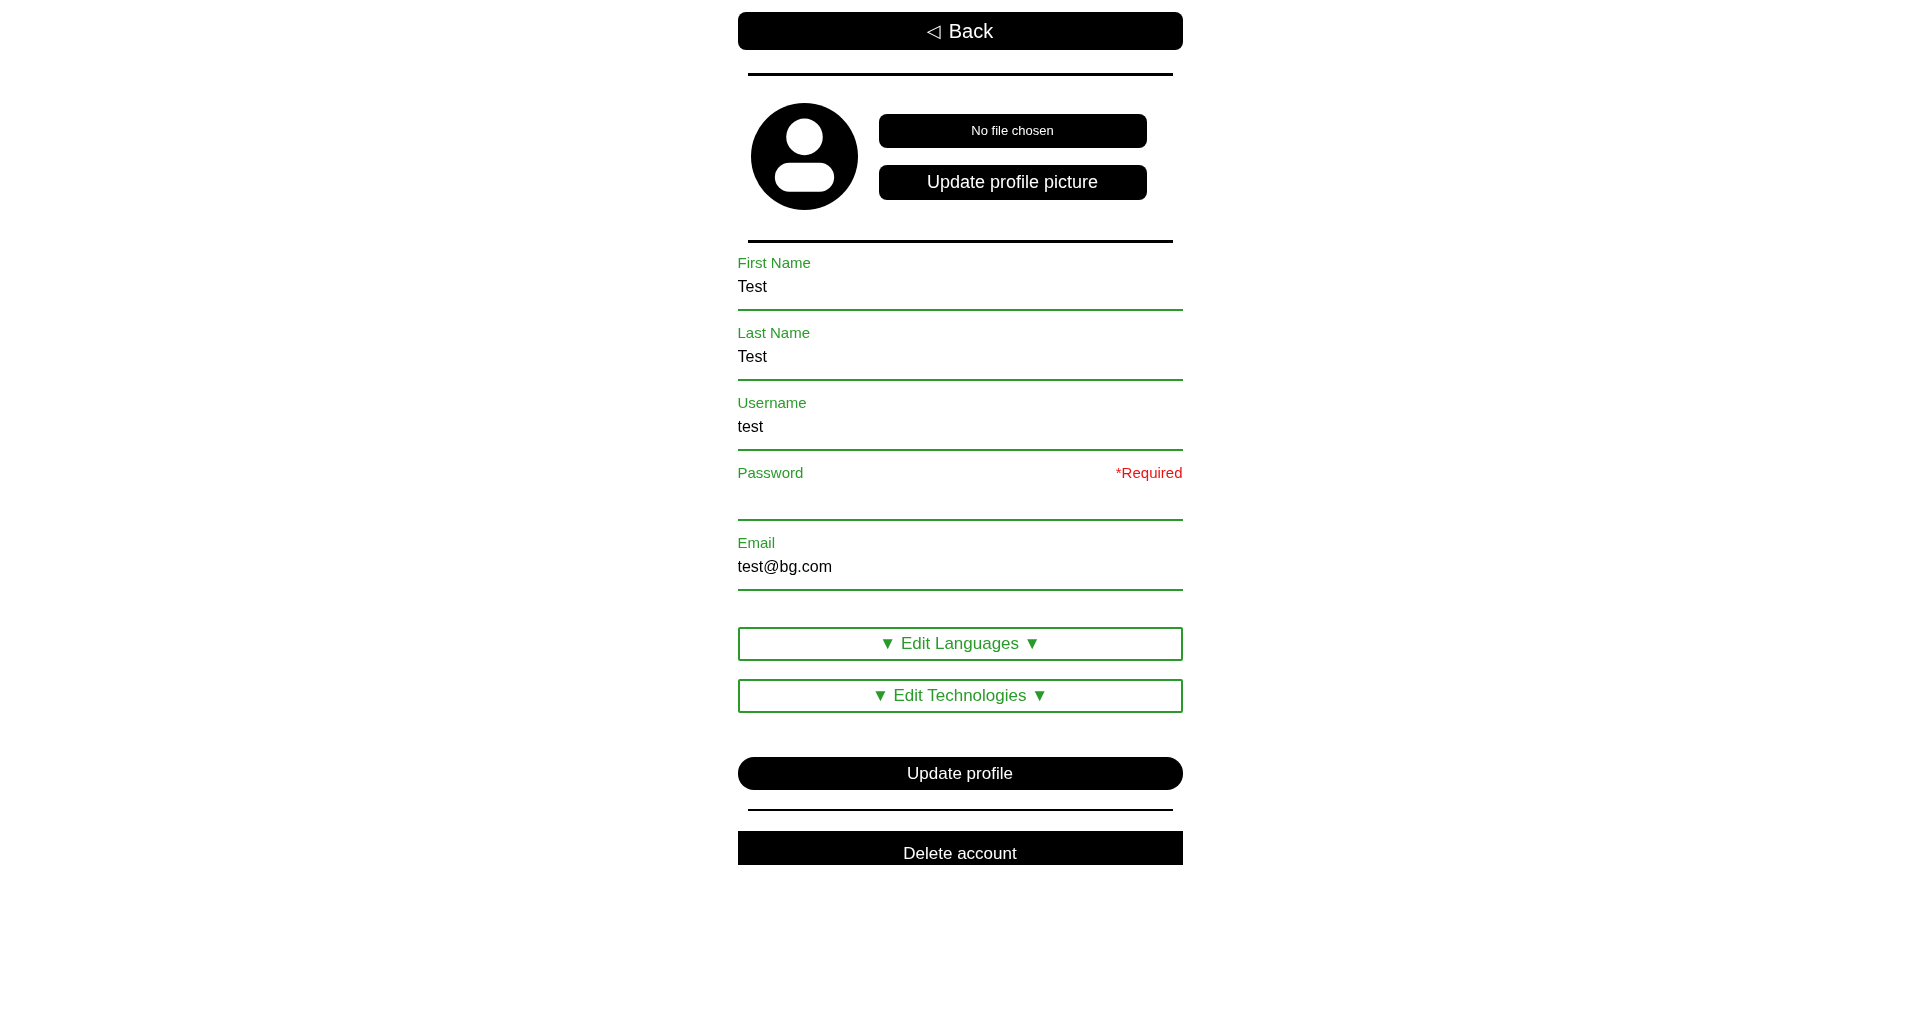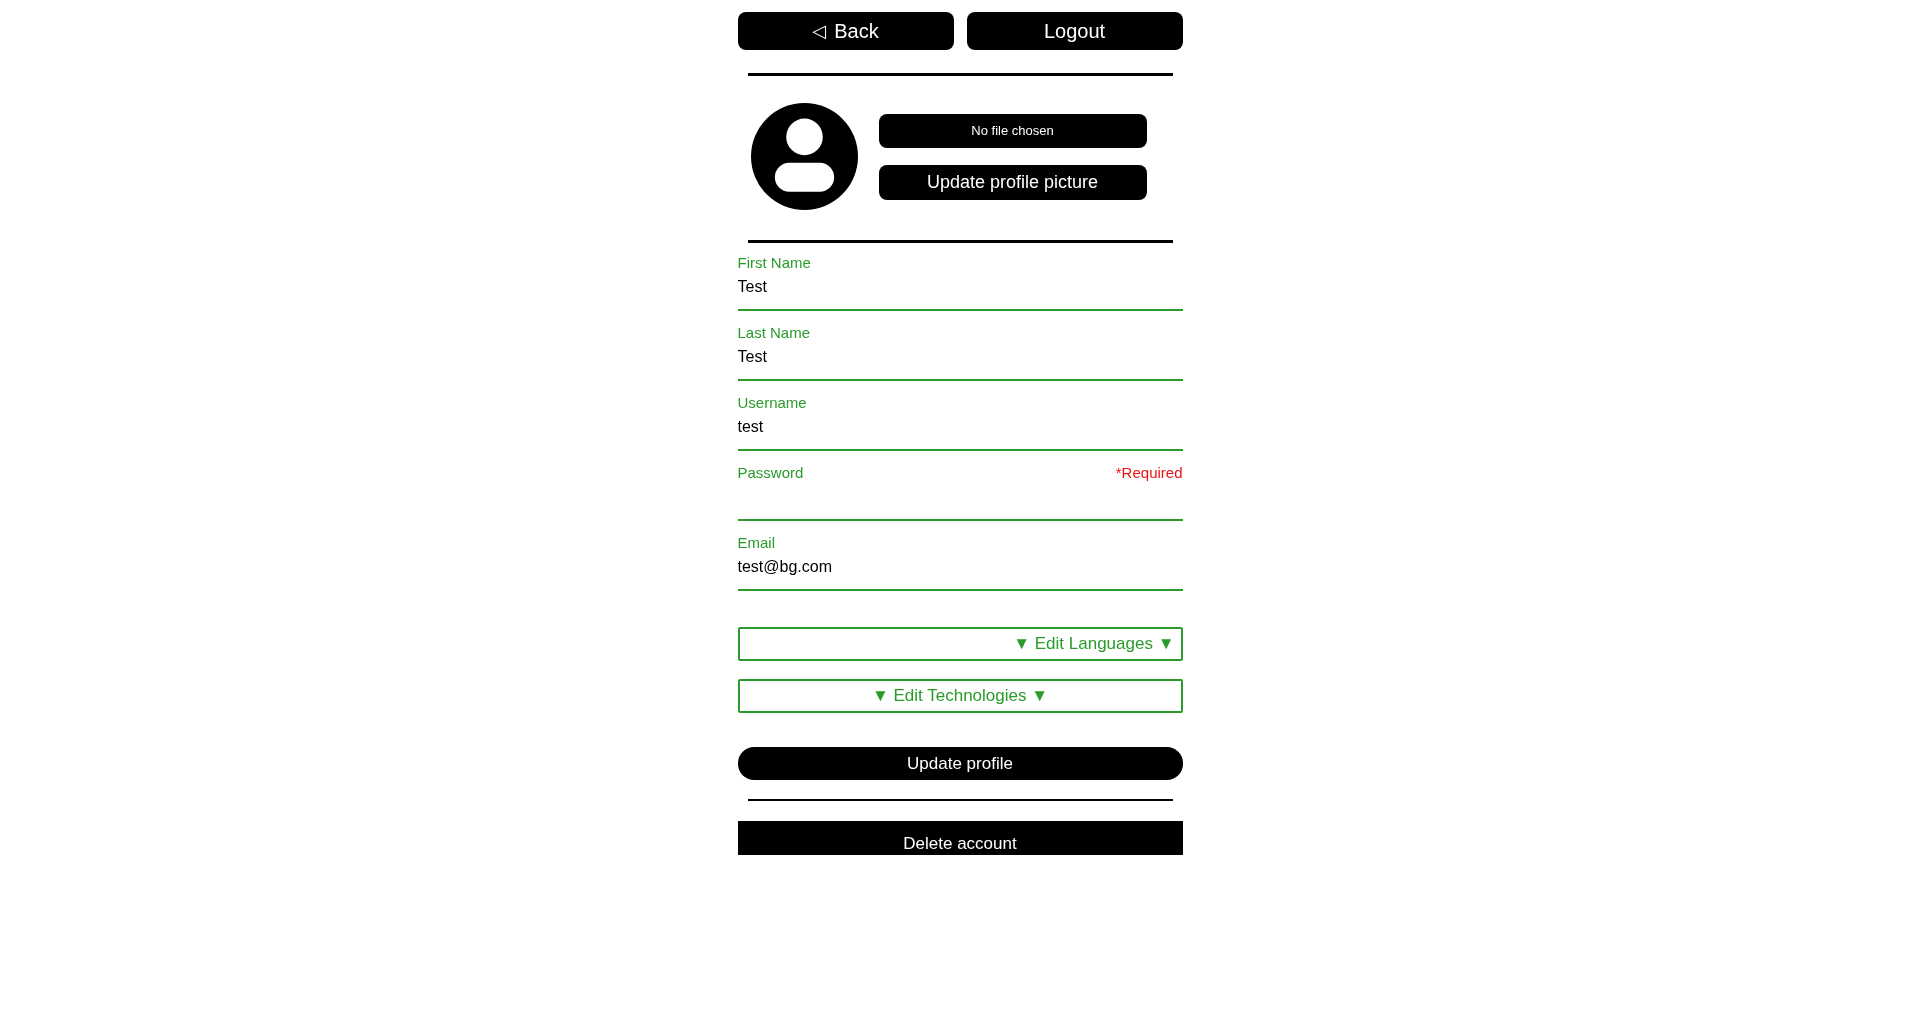--- a/index.html
+++ b/index.html
@@ -119,52 +119,49 @@
     width: 100%;
     background: #fff;
     border: 2px solid #2a9b2a;
     border-radius: 2px;
     color: #2a9b2a;
     font-family: "Liberation Sans", sans-serif;
     font-size: 17px;
     height: 34px;
     cursor: pointer;
   }
-  .edit-languages { margin-top: 36px; text-align: right; }
+  .edit-languages { margin-top: 36px; }
   .edit-technologies { margin-top: 18px; }
 
   .update-profile-btn {
     width: 100%;
     height: 33px;
     font-size: 17px;
     border-radius: 16px;
-    margin-top: 34px;
+    margin-top: 44px;
   }
   hr.divider3 { margin: 19px 10px 20px 10px; border-top-width: 2px; }
   .delete-account-btn {
     width: 100%;
     height: 34px;
     font-size: 17px;
     border-radius: 0;
     align-items: flex-end;
   }
 </style>
 </head>
 <body>
 
 <div class="page">
   <div class="container">
 
     <div class="topbar">
       <button class="btn-black">
         <span class="back-icon">◁</span>
         <span>Back</span>
-      </button>
-      <button class="btn-black">
-        <span>Logout</span>
       </button>
     </div>
 
     <hr class="divider">
 
     <div class="avatar-row">
       <svg class="avatar" viewBox="0 0 48 48" aria-hidden="true">
         <circle cx="24" cy="24" r="24" fill="#000"></circle>
         <circle cx="24" cy="15.2" r="8.2" fill="#fff"></circle>
         <rect x="10.7" y="26.8" width="26.6" height="13" rx="6.5" fill="#fff"></rect>

